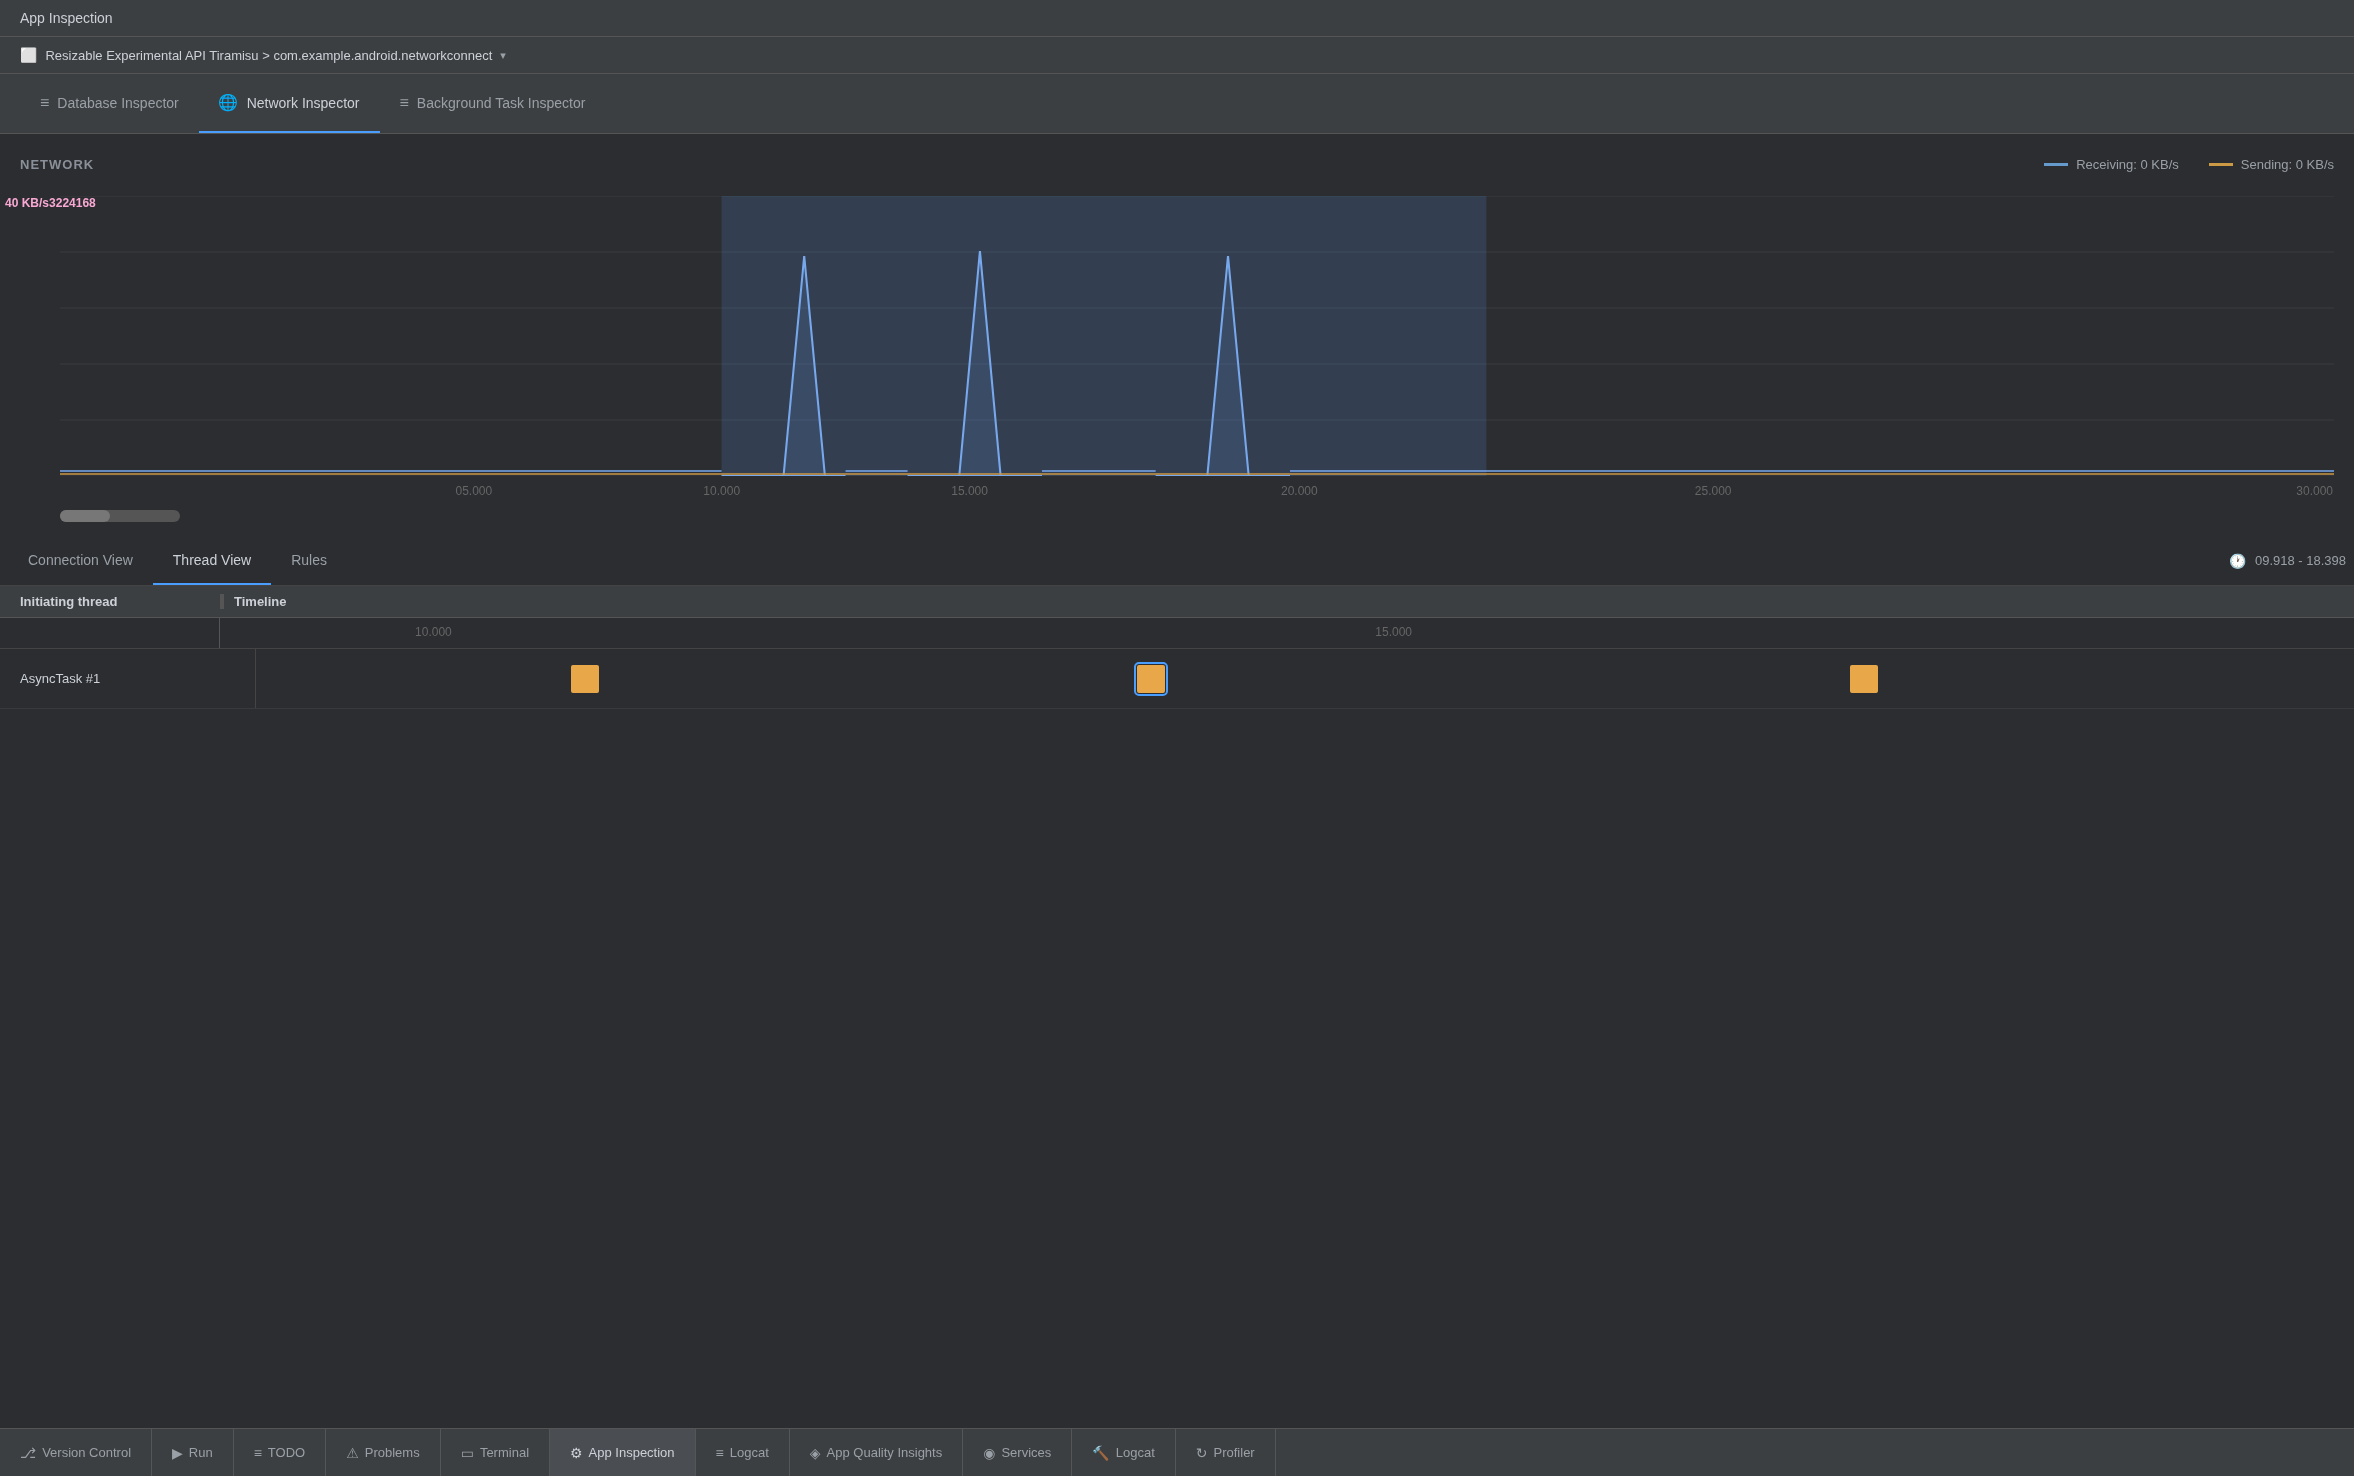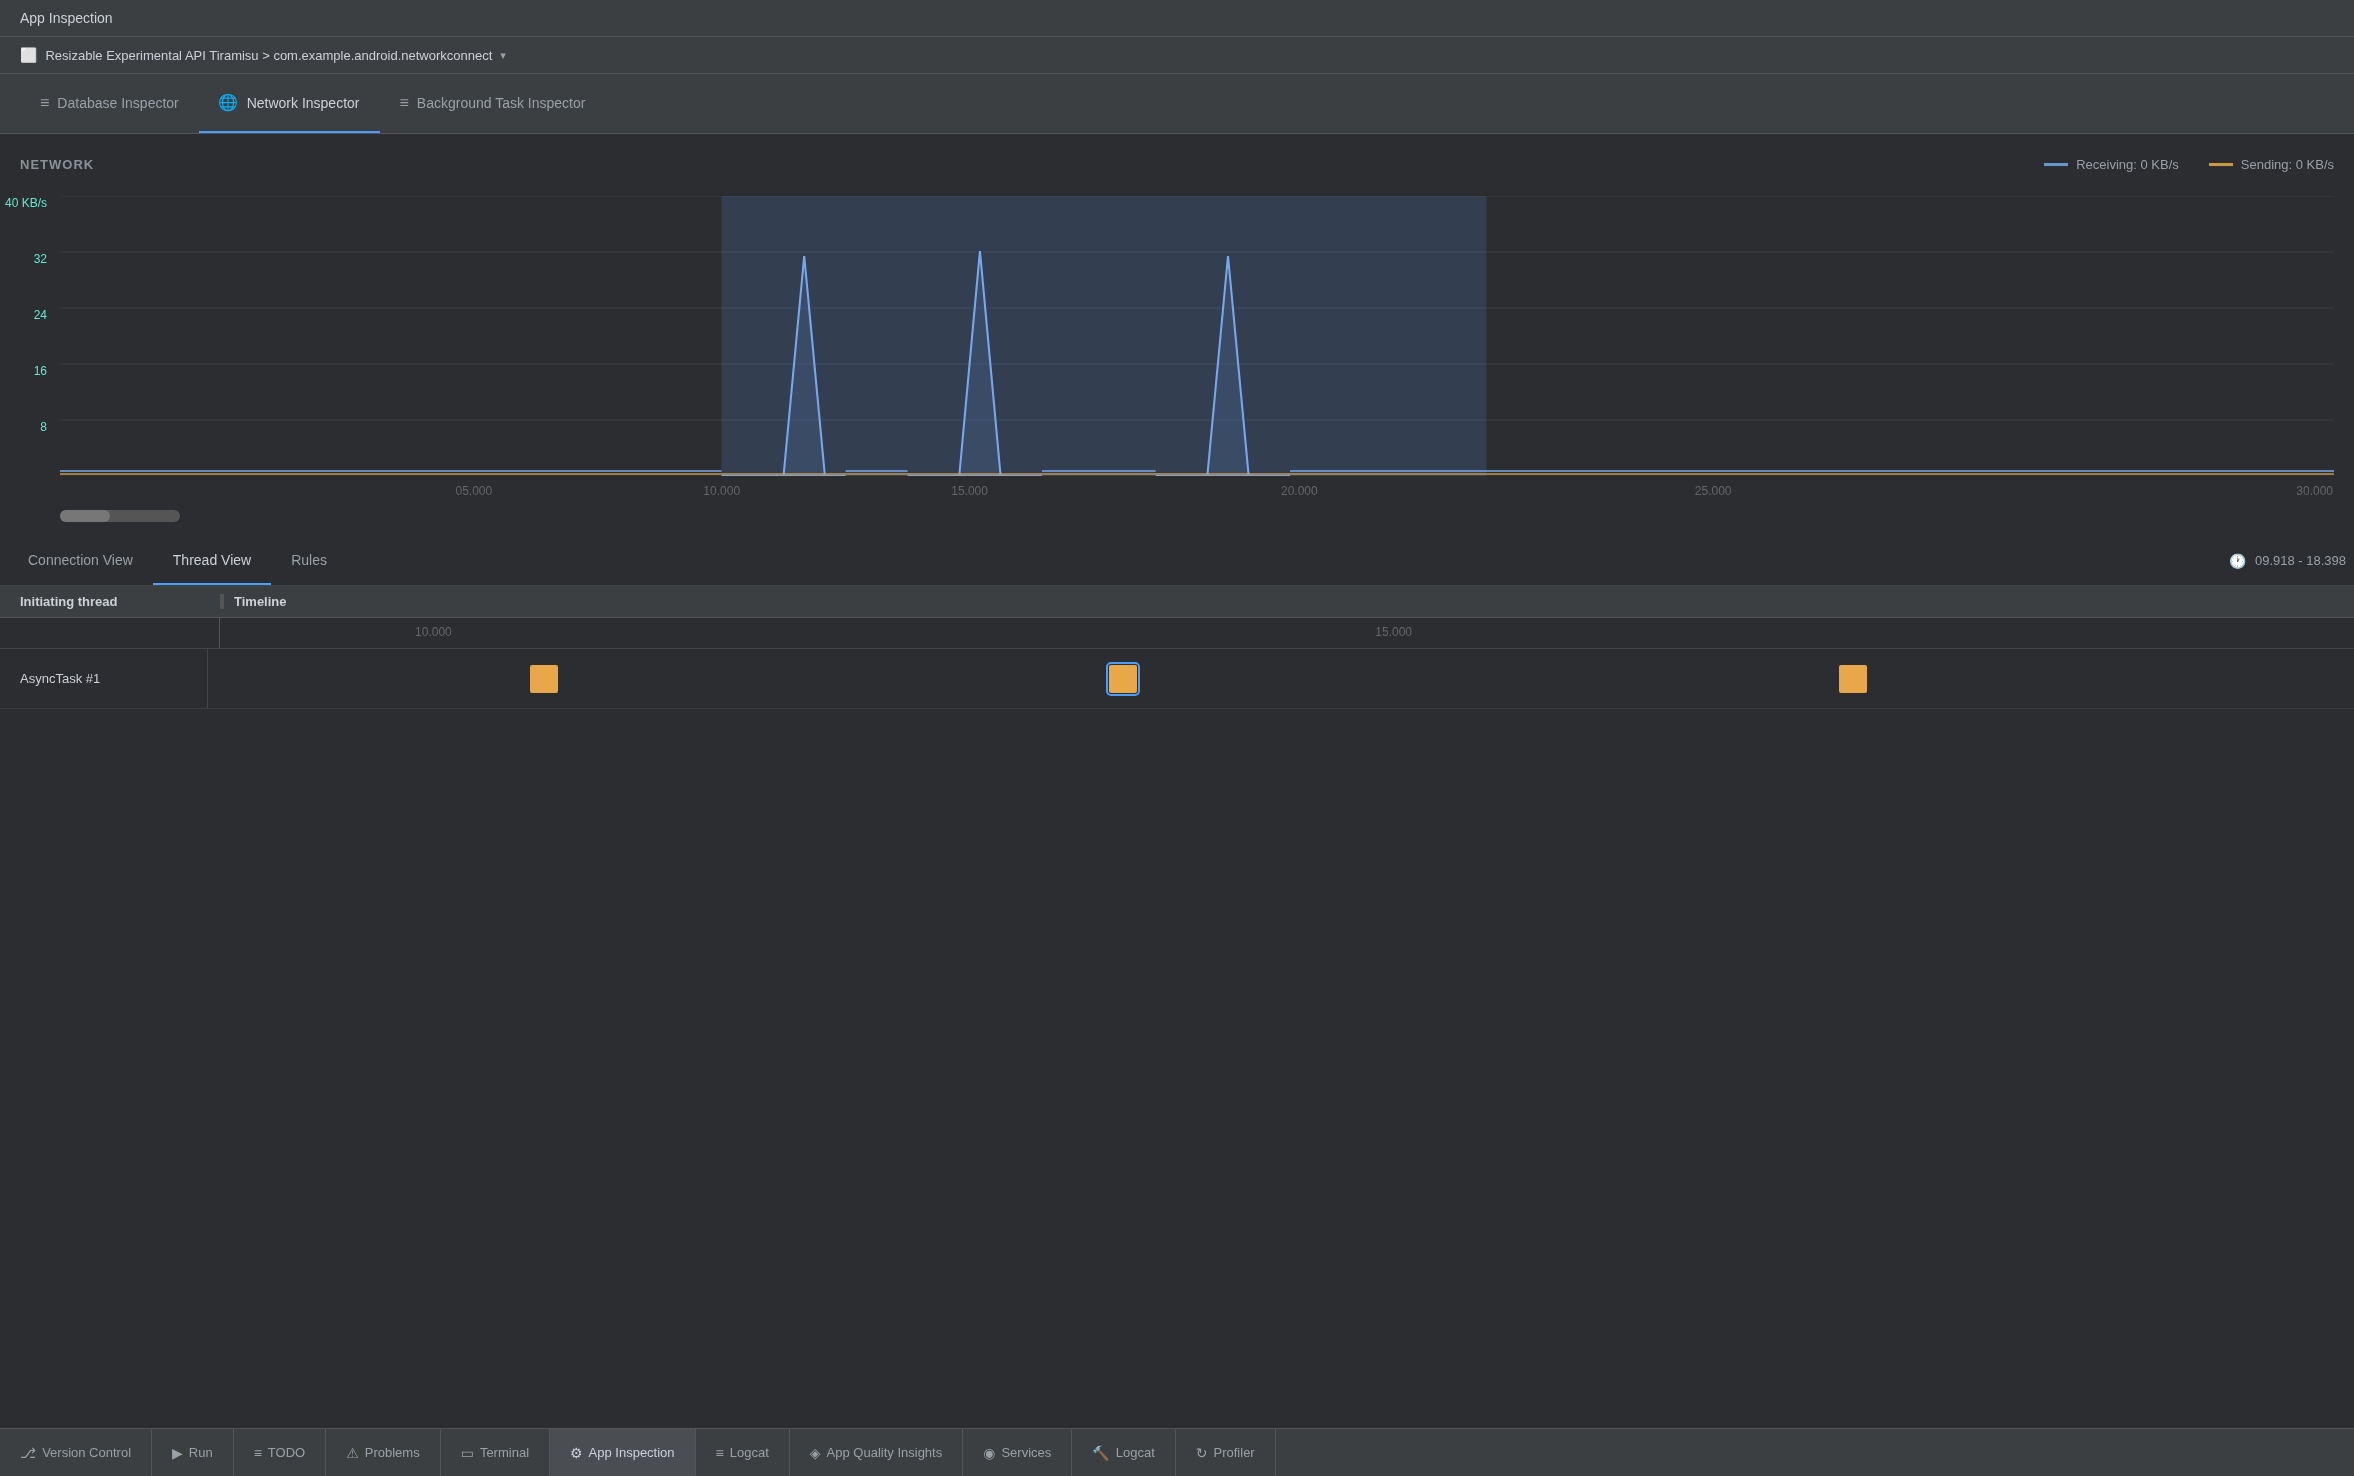--- a/index.html
+++ b/index.html
@@ -243,21 +243,21 @@
       background: #2b2d30;
       overflow: hidden;
     }
     .table-row {
       display: flex;
       height: 60px;
       border-bottom: 1px solid #383a3d;
       align-items: center;
     }
     .cell-thread {
-      width: 208px;
+      width: 256px;
       padding: 0 20px;
       font-size: 13px;
       color: #cdd1d8;
       border-right: 1px solid #444;
       height: 100%;
       display: flex;
       align-items: center;
     }
     .cell-timeline {
       flex: 1;
@@ -349,21 +349,21 @@
       </div>
       <div class="legend-item">
         <div class="legend-line-orange"></div>
         <span>Sending: 0 KB/s</span>
       </div>
     </div>
   </div>
 
   <div style="position:relative; margin-left:60px; margin-right:20px;">
 
-    <div style="position:absolute; left:-55px; top:0; height:280px; display:flex; flex-direction:column; justify-content:space-between; color:#5eead4; font-size:12px; text-align:right;">
+    <div style="position:absolute; left:-55px; top:0; height:280px; display:flex; flex-direction:row; justify-content:space-between; color:#f9a8d4; font-size:12px; text-align:right;font-weight:bold;">
       <span>40 KB/s</span>
       <span>32</span>
       <span>24</span>
       <span>16</span>
       <span>8</span>
       <span></span>
     </div>
 
     <svg width="100%" height="280" style="display:block; background:#2b2d30;" viewBox="0 0 2200 280" preserveAspectRatio="none">
 

